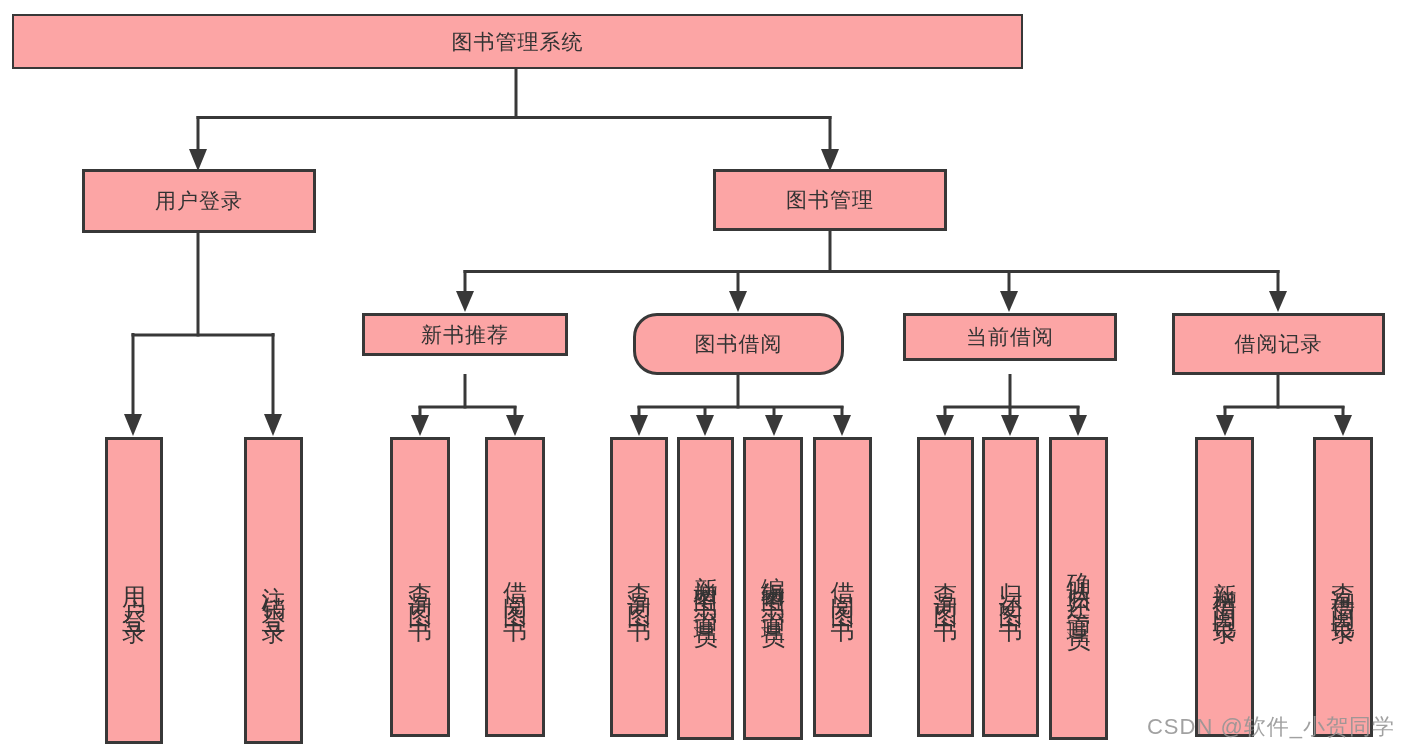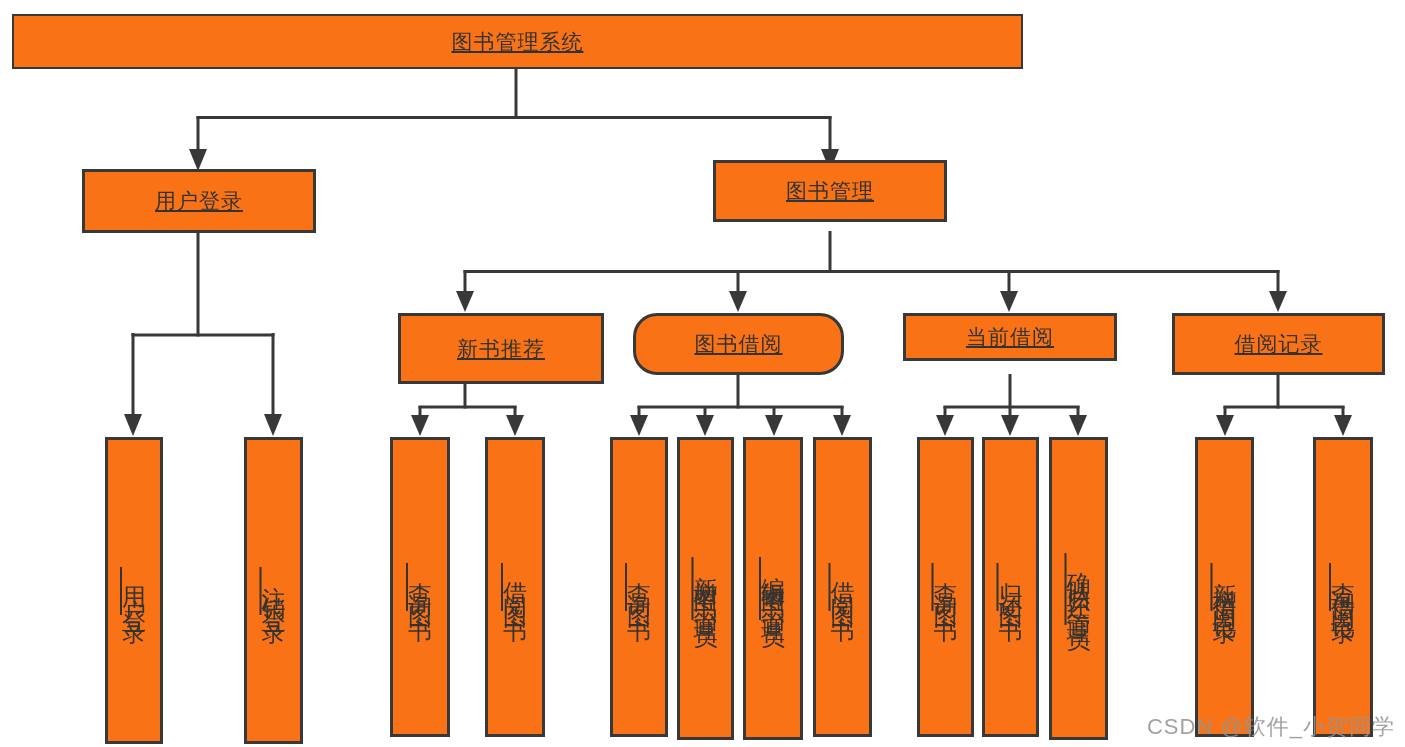--- a/index.html
+++ b/index.html
@@ -12,27 +12,26 @@
     overflow: hidden;
   }
   .wires {
     position: absolute;
     left: 0; top: 0;
     width: 1405px; height: 747px;
   }
   .node {
     position: absolute;
     box-sizing: border-box;
-    background: #f97316;
+    background: #fca5a5;
     border: 3px solid #383838;
     display: flex;
     align-items: center;
     justify-content: center;
     color: #333333;
-    text-decoration: underline;
   }
   .node.root { border-width: 2px; }
   .node.h span {
     font-size: 21px;
     letter-spacing: 1px;
     white-space: nowrap;
   }
   .node.v span {
     writing-mode: vertical-rl;
     text-orientation: upright;
@@ -125,25 +124,25 @@
     </g>
   </svg>
 
   <div class="node h root" style="left:12px; top:14px; width:1011px; height:55px;">
     <span>图书管理系统</span>
   </div>
 
   <div class="node h" style="left:82px; top:169px; width:234px; height:64px;">
     <span>用户登录</span>
   </div>
-  <div class="node h" style="left:713px; top:160px; width:234px; height:62px;text-align:center;">
+  <div class="node h" style="left:713px; top:169px; width:234px; height:62px;text-align:center;">
     <span>图书管理</span>
   </div>
 
-  <div class="node h" style="left:362px; top:313px; width:206px; height:71px;margin-left:36px;">
+  <div class="node h" style="left:362px; top:313px; width:206px; height:43px;">
     <span>新书推荐</span>
   </div>
   <div class="node h" style="left:633px; top:313px; width:211px; height:62px;border-radius:24px;">
     <span>图书借阅</span>
   </div>
   <div class="node h" style="left:903px; top:313px; width:214px; height:48px;">
     <span>当前借阅</span>
   </div>
   <div class="node h" style="left:1172px; top:313px; width:213px; height:62px;">
     <span>借阅记录</span>

